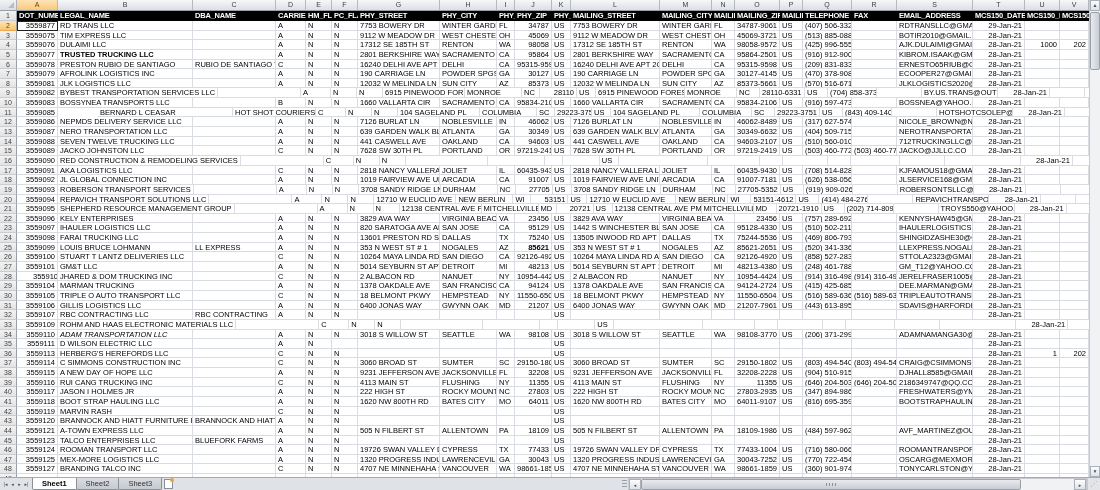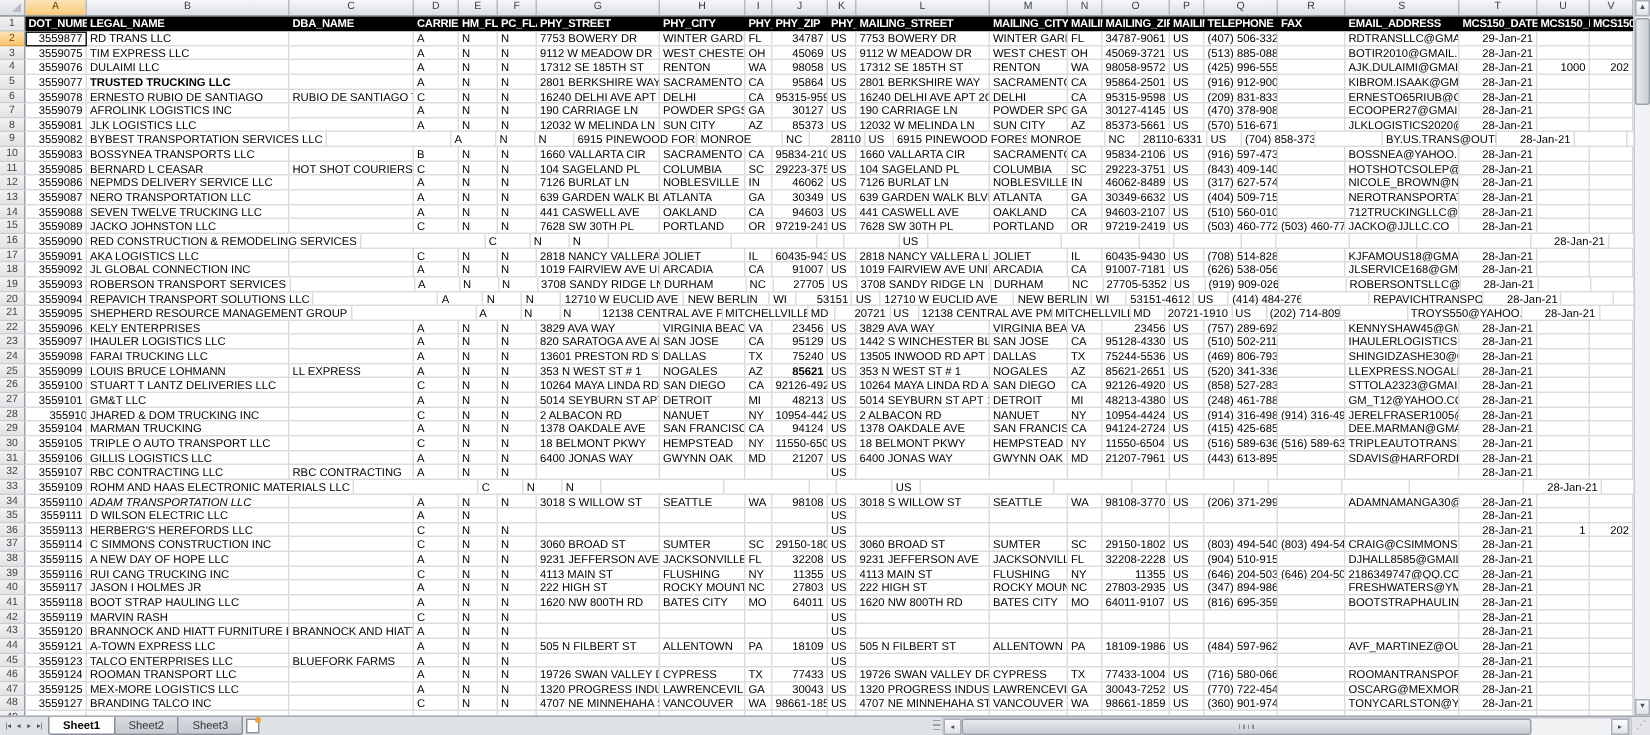--- a/index.html
+++ b/index.html
@@ -227,21 +227,21 @@
         <div class="c" style="flex: 0 0 49px;">(916) 912-9006</div>
         <div class="c" style="flex: 0 0 45px;"></div>
         <div class="c" style="flex: 0 0 76px;">KIBROM.ISAAK@GMAIL.C</div>
         <div class="c num" style="flex: 0 0 52px;">28-Jan-21</div>
         <div class="c num" style="flex: 0 0 35px;"></div>
         <div class="c num" style="flex: 0 0 29px;"></div>
       </div>
       <div class="r">
         <div class="g">6</div>
         <div class="c num" style="flex: 0 0 41px;">3559078</div>
-        <div class="c" style="flex: 0 0 135px;">ERNESTO RUBIO DE SANTIAGO</div>
+        <div class="c" style="flex: 0 0 135px;">PRESTON RUBIO DE SANTIAGO</div>
         <div class="c" style="flex: 0 0 83px;">RUBIO DE SANTIAGO TRUC</div>
         <div class="c" style="flex: 0 0 30px;">C</div>
         <div class="c" style="flex: 0 0 26px;">N</div>
         <div class="c" style="flex: 0 0 26px;">N</div>
         <div class="c" style="flex: 0 0 82px;">16240 DELHI AVE APT 2C</div>
         <div class="c" style="flex: 0 0 57px;">DELHI</div>
         <div class="c" style="flex: 0 0 18px;">CA</div>
         <div class="c num" style="flex: 0 0 37px;">95315-9598</div>
         <div class="c" style="flex: 0 0 19px;">US</div>
         <div class="c" style="flex: 0 0 89px;">16240 DELHI AVE APT 2C</div>
@@ -352,21 +352,21 @@
         <div class="c" style="flex: 0 0 49px;">(916) 597-4733</div>
         <div class="c" style="flex: 0 0 45px;"></div>
         <div class="c" style="flex: 0 0 76px;">BOSSNEA@YAHOO.COM</div>
         <div class="c num" style="flex: 0 0 52px;">28-Jan-21</div>
         <div class="c num" style="flex: 0 0 35px;"></div>
         <div class="c num" style="flex: 0 0 29px;"></div>
       </div>
       <div class="r">
         <div class="g">11</div>
         <div class="c num" style="flex: 0 0 41px;">3559085</div>
-        <div class="c" style="flex: 0 0 135px;">BERNARD L CEASAR</div>
+        <div class="c" style="flex: 0 0 135px; margin-left: 40px;">BERNARD L CEASAR</div>
         <div class="c" style="flex: 0 0 83px;">HOT SHOT COURIERS</div>
         <div class="c" style="flex: 0 0 30px;">C</div>
         <div class="c" style="flex: 0 0 26px;">N</div>
         <div class="c" style="flex: 0 0 26px;">N</div>
         <div class="c" style="flex: 0 0 82px;">104 SAGELAND PL</div>
         <div class="c" style="flex: 0 0 57px;">COLUMBIA</div>
         <div class="c" style="flex: 0 0 18px;">SC</div>
         <div class="c num" style="flex: 0 0 37px;">29223-3751</div>
         <div class="c" style="flex: 0 0 19px;">US</div>
         <div class="c" style="flex: 0 0 89px;">104 SAGELAND PL</div>

